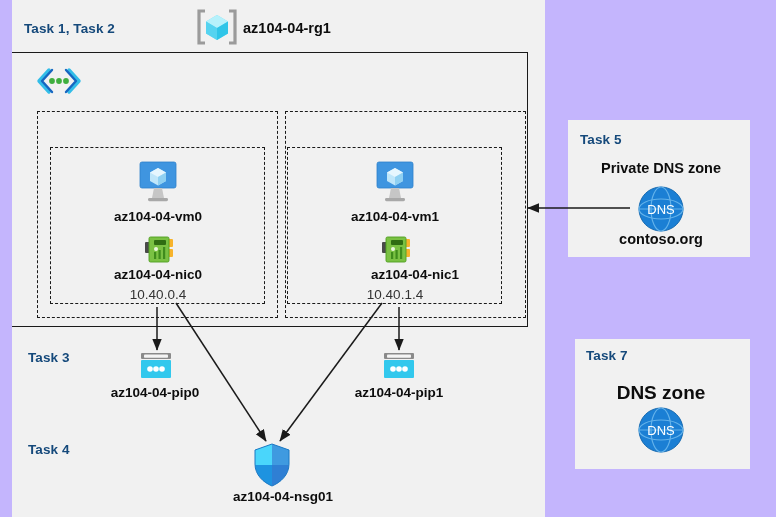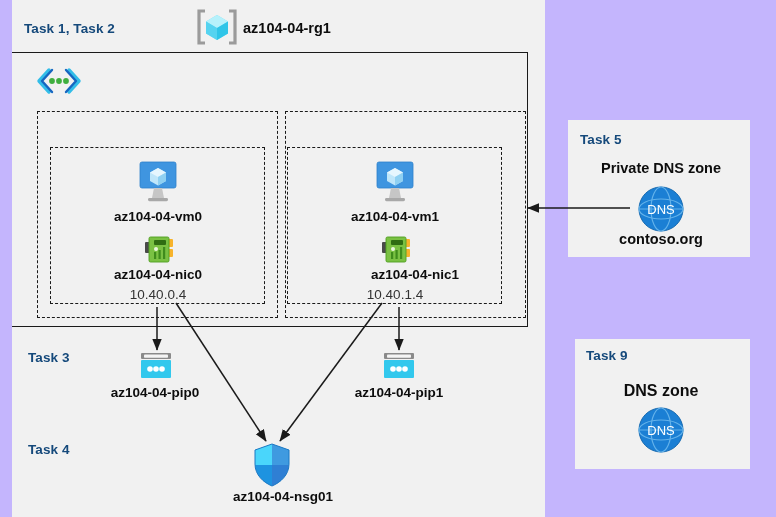--- a/index.html
+++ b/index.html
@@ -254,23 +254,23 @@
       <ellipse cx="28" cy="25" rx="10" ry="22" fill="none" stroke="#63b2ea" stroke-width="1.2"></ellipse>
       <line x1="6" y1="25" x2="50" y2="25" stroke="#63b2ea" stroke-width="1.2"></line>
       <text x="28" y="30" text-anchor="middle" fill="#ffffff" font-family="Liberation Sans, sans-serif" font-size="13">DNS</text>
     </svg>
   </div>
 
   <div class="name-bold centered" style="left:661px; top:231px; font-size:14.5px;">contoso.org</div>
 
   <div class="panel" style="left:575px; top:339px; width:175px; height:130px;"></div>
 
-  <div class="task-label" style="left:586px; top:348px;">Task 9</div>
-
-  <div class="name-bold centered" style="left:661px; top:382px; font-size:16px;">DNS zone</div>
+  <div class="task-label" style="left:586px; top:348px;">Task 7</div>
+
+  <div class="name-bold centered" style="left:661px; top:382px; font-size:19px;">DNS zone</div>
 
   <div class="icon" style="left:633px; top:405px;">
     <svg width="56" height="50" viewBox="0 0 56 50">
       <circle cx="28" cy="25" r="22" fill="#1b7fd4"></circle>
       <circle cx="28" cy="25" r="22" fill="none" stroke="#1569b0" stroke-width="1"></circle>
       <ellipse cx="28" cy="25" rx="22" ry="10" fill="none" stroke="#63b2ea" stroke-width="1.2"></ellipse>
       <ellipse cx="28" cy="25" rx="10" ry="22" fill="none" stroke="#63b2ea" stroke-width="1.2"></ellipse>
       <line x1="6" y1="25" x2="50" y2="25" stroke="#63b2ea" stroke-width="1.2"></line>
       <text x="28" y="30" text-anchor="middle" fill="#ffffff" font-family="Liberation Sans, sans-serif" font-size="13">DNS</text>
     </svg>

